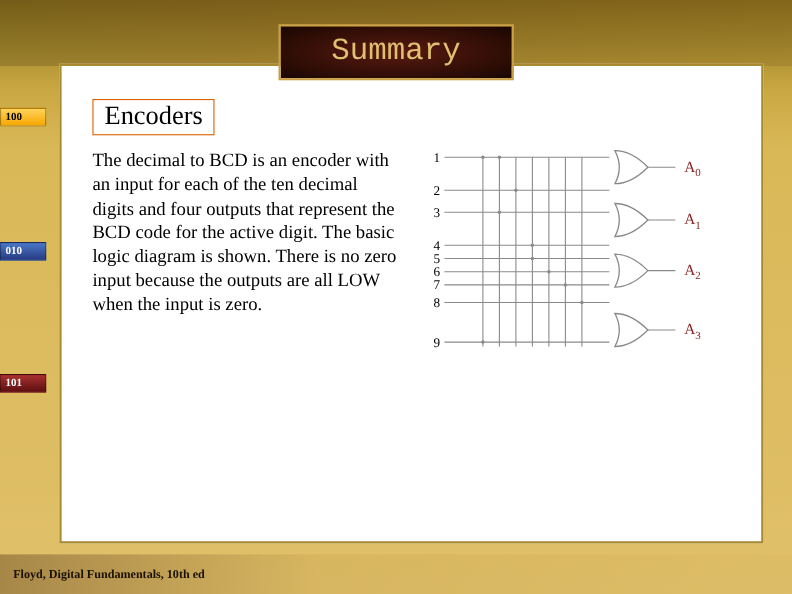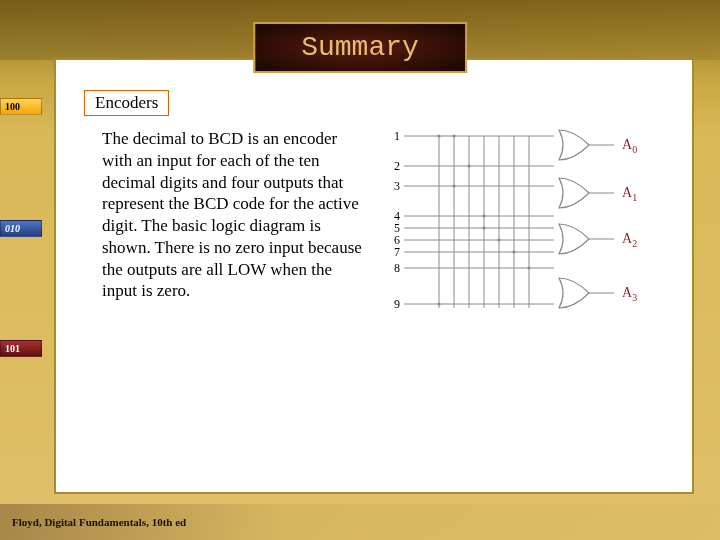--- a/index.html
+++ b/index.html
@@ -26,21 +26,21 @@
     font-size: 10px;
     font-weight: bold;
     color: #fff;
     display: flex;
     align-items: center;
     justify-content: flex-start;
     padding-left: 4px;
     border: 1px solid rgba(0,0,0,0.3);
   }
   .badge1 { top: 98px; background: linear-gradient(180deg,#ffd35a,#f7a600); color:#000;}
-  .badge2 { top: 220px; background: linear-gradient(180deg,#4a77c9,#273b82); font-style: italic; }
+  .badge2 { top: 220px; background: linear-gradient(180deg,#4a77c9,#273b82); }
   .badge3 { top: 340px; background: linear-gradient(180deg,#aa3030,#5c1010); font-family: Liberation Serif, serif; }
   .title-box {
     position: absolute;
     top: 22px;
     left: 50%;
     transform: translateX(-50%);
     background: radial-gradient(ellipse at center, #5a1a10 0%, #2d0d05 70%, #1a0602 100%);
     border: 2px solid #c9a046;
     padding: 8px 46px;
     z-index: 5;
@@ -57,35 +57,34 @@
     right: 26px;
     bottom: 46px;
     background: #fff;
     border: 2px solid #a88a30;
     padding: 30px 28px 20px 28px;
   }
   .section-label {
     display: inline-block;
     border: 1.5px solid #e06000;
     color: #000;
-    font-size: 17px;
+    font-size: 24px;
     padding: 2px 10px;
     margin-bottom: 12px;
     font-family: "Times New Roman", serif;
   }
   .lead {
     font-size: 20px;
     line-height: 1.25;
     margin: 0 10px 14px 18px;
     color: #000;
   }
   .row {
     display: flex;
     gap: 20px;
-    margin-left: 18px;
     margin-right: 10px;
   }
   .detail {
     flex: 1 1 50%;
     font-size: 17px;
     line-height: 1.28;
     color: #000;
   }
   .diagram {
     flex: 0 0 270px;

